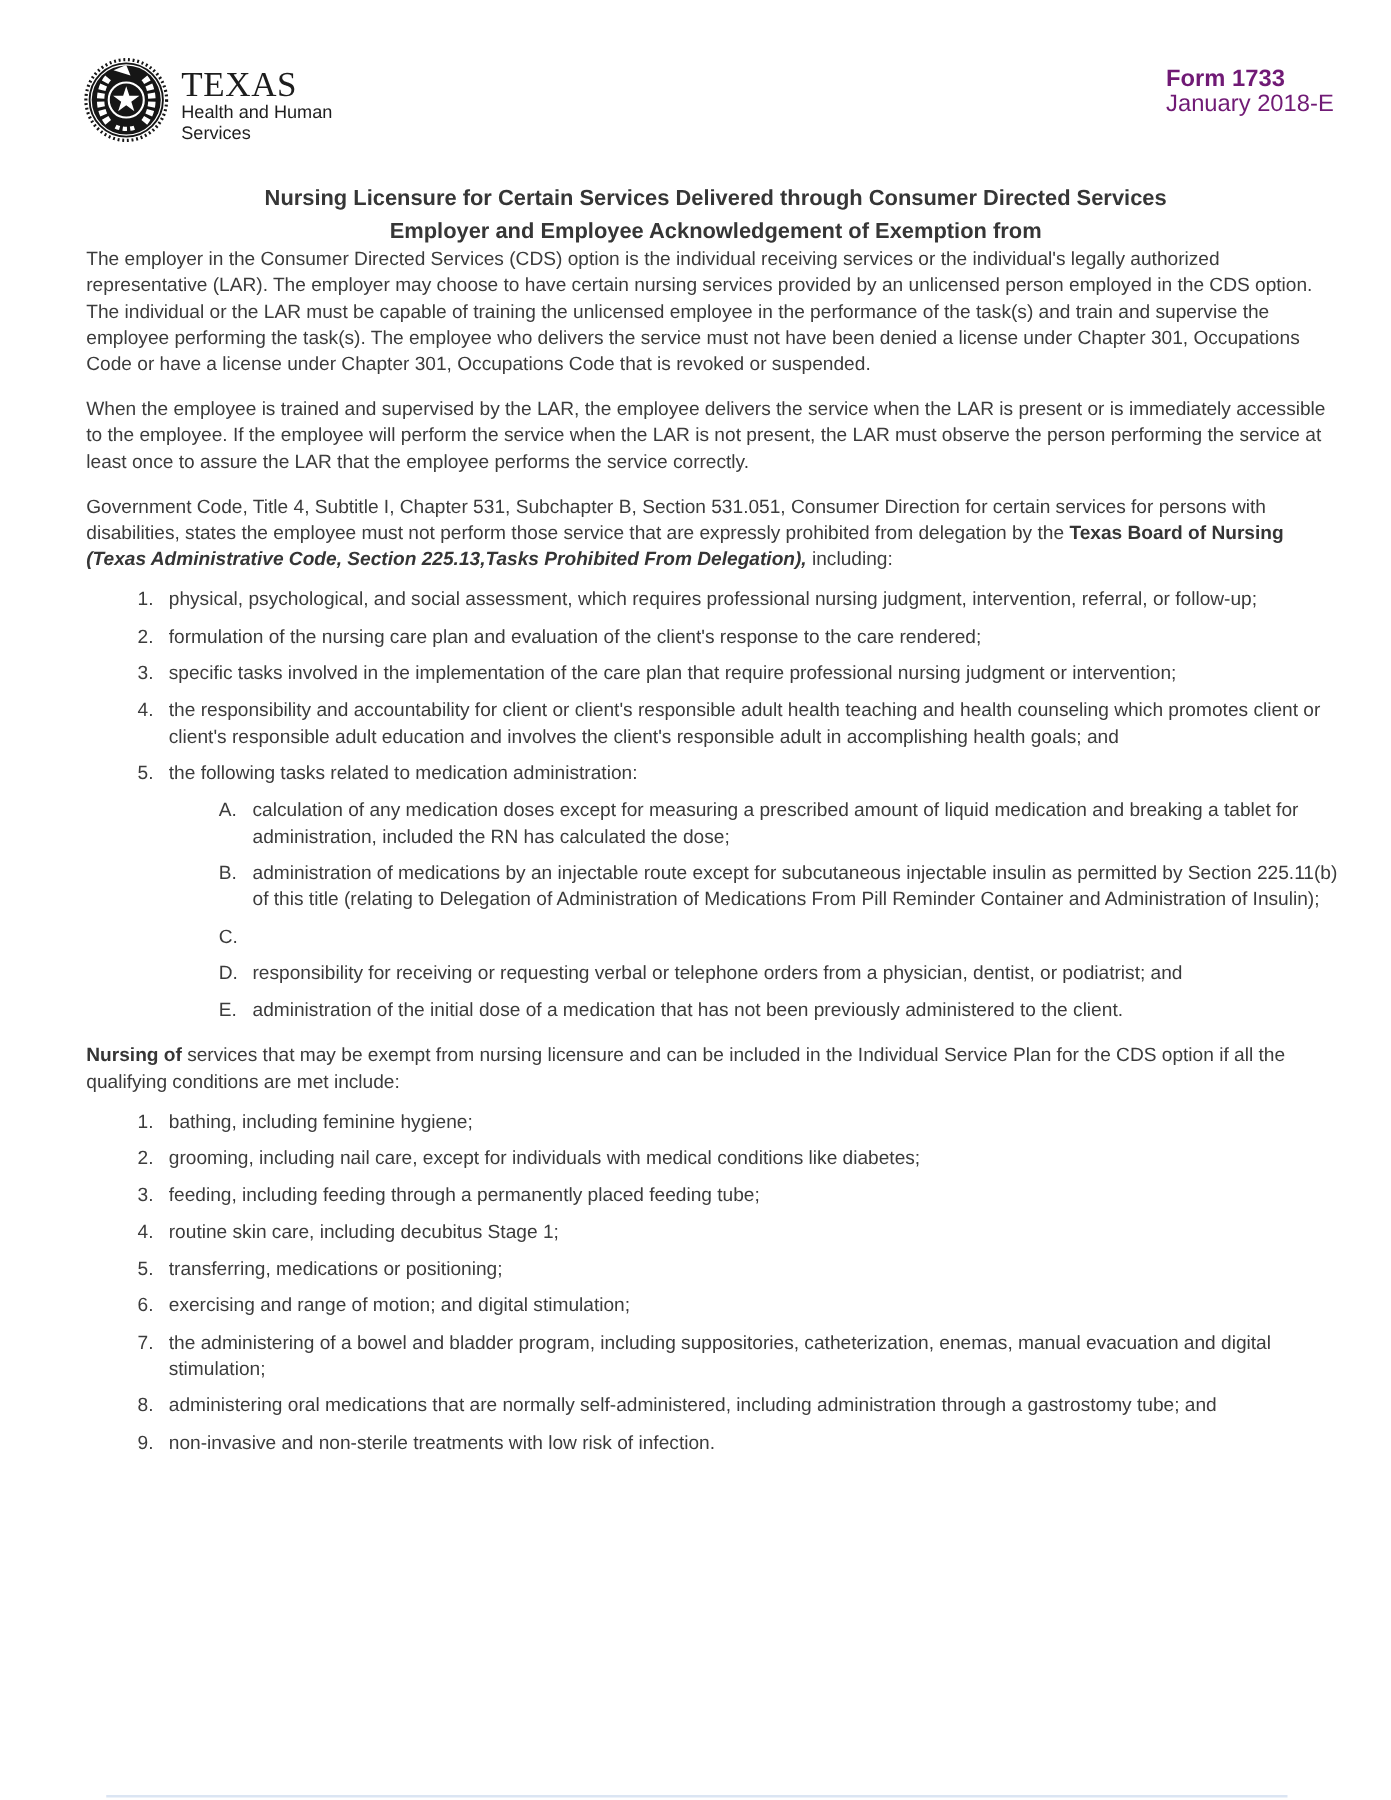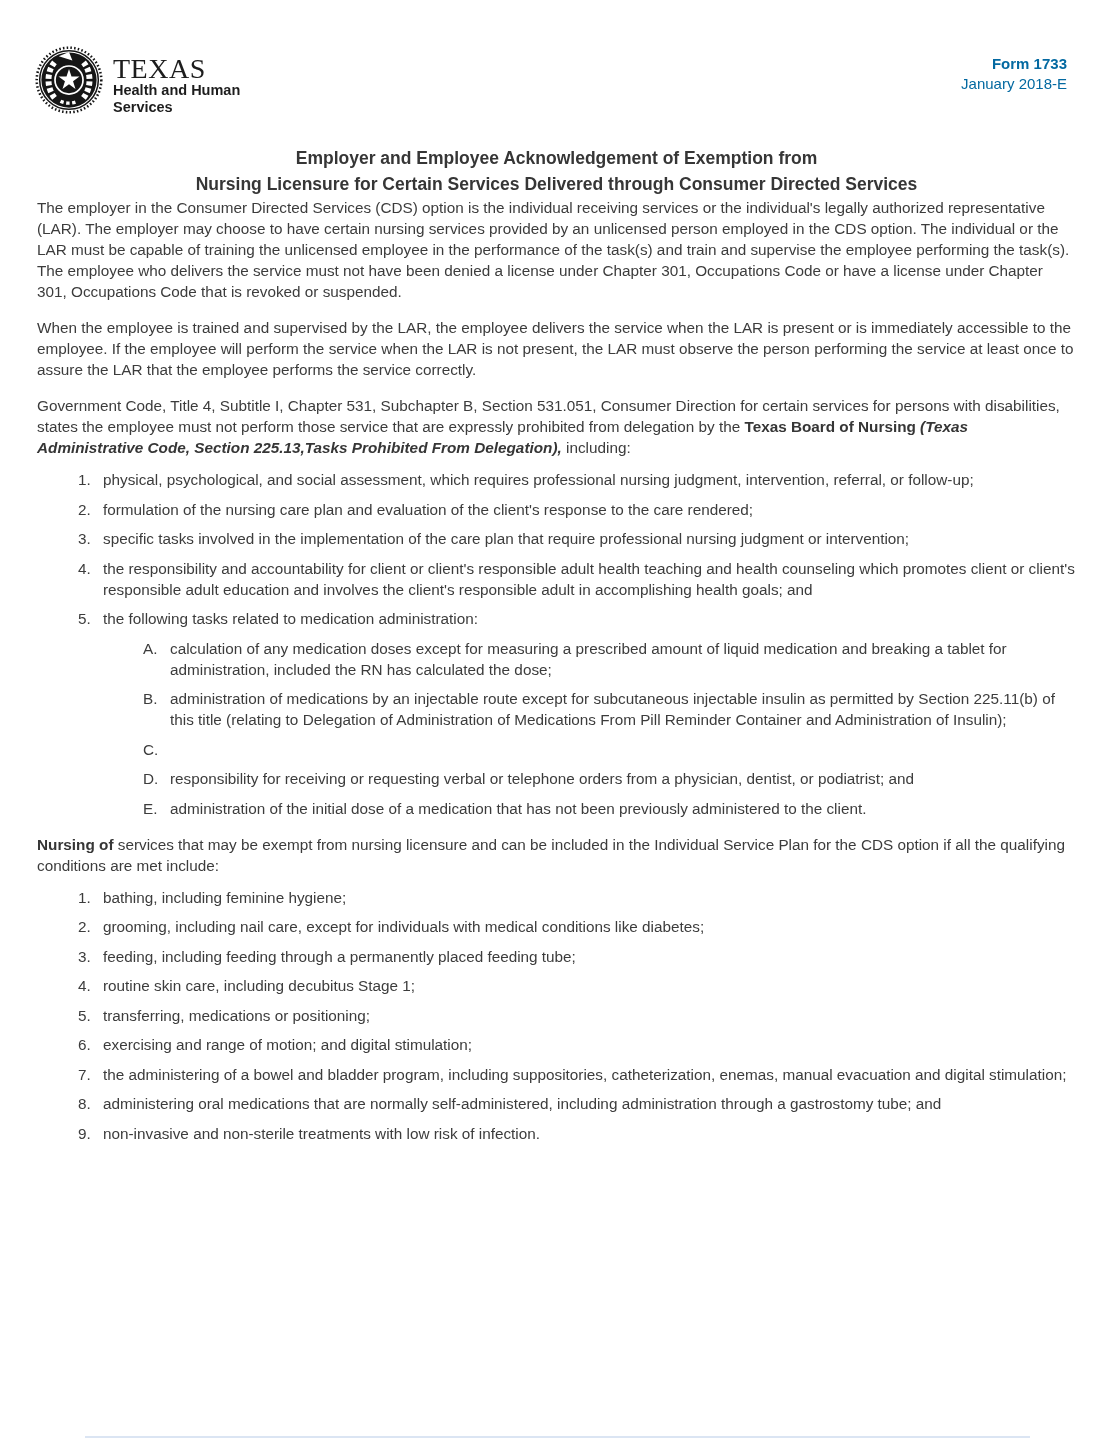--- a/index.html
+++ b/index.html
@@ -7,44 +7,45 @@
   .page {
     position: relative;
     width: 1113px;
     height: 1440px;
     background: #ffffff;
     font-family: "Liberation Sans", sans-serif;
     color: #3c3c3c;
     font-size: 15.3px;
     line-height: 21px;
     overflow: hidden;
+    padding-left: 32px;
   }
   .header {
     display: flex;
     justify-content: space-between;
     align-items: flex-start;
     padding: 46px 46px 0 35px;
   }
   .logo { display: flex; align-items: flex-start; gap: 10px; }
   .logo-seal { width: 68px; height: 68px; flex: 0 0 auto; }
   .logo-text { padding-top: 10px; }
   .logo-texas {
     font-family: "Liberation Serif", serif;
     font-size: 28px;
     line-height: 26px;
     letter-spacing: 0.5px;
     color: #1d1d1d;
   }
   .logo-sub {
-    font-weight: bold;
+    font-weight: normal;
     font-size: 14.5px;
     line-height: 16.5px;
     color: #1d1d1d;
   }
-  .form-info { text-align: right; font-size: 15px; line-height: 20px; padding-top: 8px; color: #0369a1; }
+  .form-info { font-size: 19px; line-height: 20px; padding-top: 8px; color: #701a75; }
   .form-number { font-weight: bold; }
   .doc-title {
     margin-top: 30px;
     text-align: center;
     font-weight: bold;
     font-size: 17.5px;
     line-height: 26px;
     color: #363636;
   }
   .content { padding: 0 38px 0 37px; }
@@ -91,22 +92,22 @@
         <div class="logo-sub">Services</div>
       </div>
     </div>
     <div class="form-info">
       <div class="form-number">Form 1733</div>
       <div class="form-date">January 2018-E</div>
     </div>
   </div>
 
   <div class="doc-title">
+    <div>Nursing Licensure for Certain Services Delivered through Consumer Directed Services</div>
     <div>Employer and Employee Acknowledgement of Exemption from</div>
-    <div>Nursing Licensure for Certain Services Delivered through Consumer Directed Services</div>
   </div>
 
   <div class="content">
 
     <p class="p-first">The employer in the Consumer Directed Services (CDS) option is the individual receiving services or the individual's legally authorized representative (LAR). The employer may choose to have certain nursing services provided by an unlicensed person employed in the CDS option. The individual or the LAR must be capable of training the unlicensed employee in the performance of the task(s) and train and supervise the employee performing the task(s). The employee who delivers the service must not have been denied a license under Chapter 301, Occupations Code or have a license under Chapter 301, Occupations Code that is revoked or suspended.</p>
 
     <p>When the employee is trained and supervised by the LAR, the employee delivers the service when the LAR is present or is immediately accessible to the employee. If the employee will perform the service when the LAR is not present, the LAR must observe the person performing the service at least once to assure the LAR that the employee performs the service correctly.</p>
 
     <p class="p-statute"><span>Government Code, Title 4, Subtitle I, Chapter 531, Subchapter B, Section 531.051, Consumer Direction for certain services for persons with disabilities, states the employee must not perform those service that are expressly prohibited from delegation by the </span><b>Texas Board of Nursing </b><b><i>(Texas Administrative Code, Section 225.13,Tasks Prohibited From Delegation),</i></b><span> including:</span></p>
 

